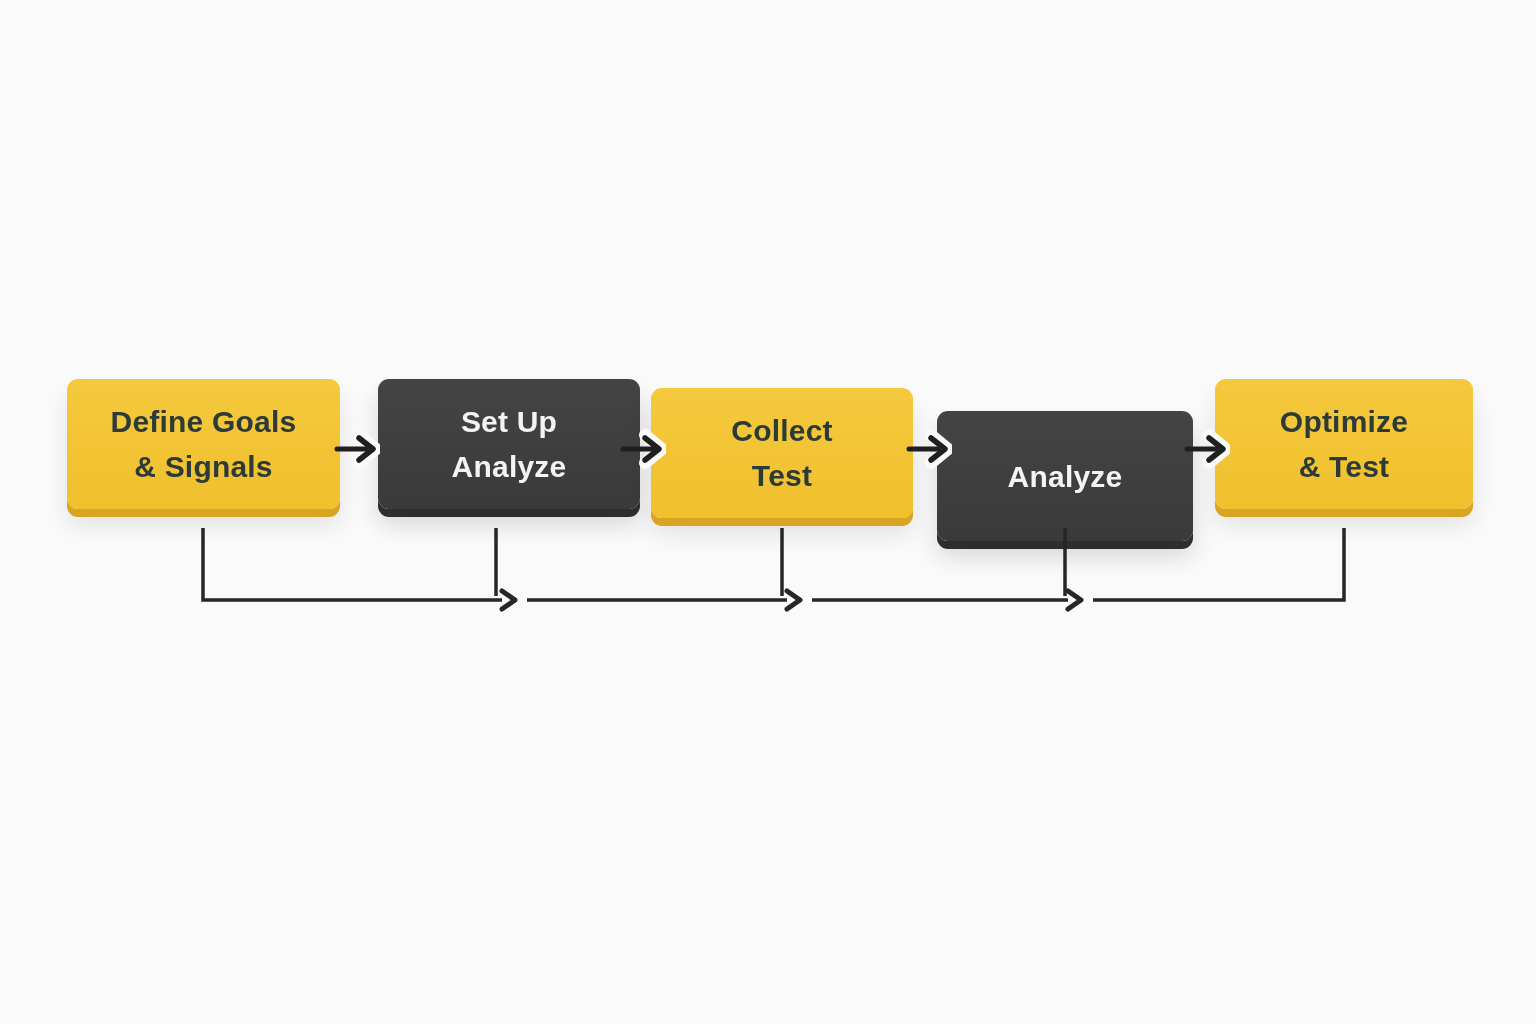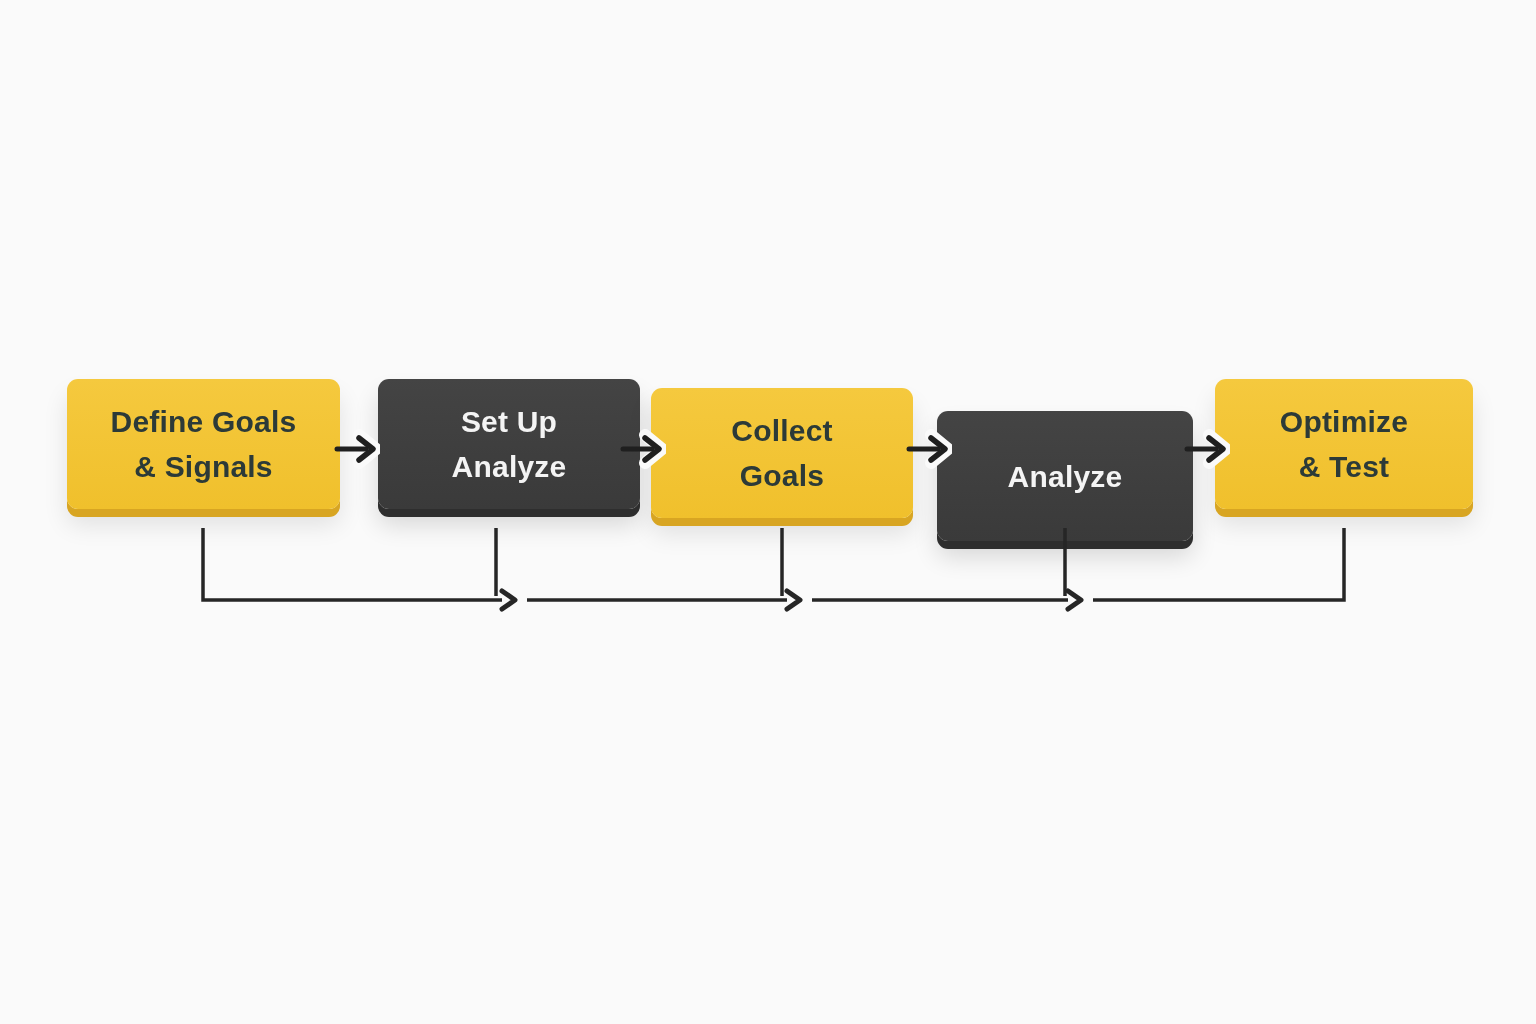--- a/index.html
+++ b/index.html
@@ -69,21 +69,21 @@
   <div class="node node-dark" style="left:378px; width:262px;">
     <div class="label">
       <span>Set Up</span>
       <span>Analyze</span>
     </div>
   </div>
 
   <div class="node node-yellow" style="left:651px; width:262px;margin-top:9px;">
     <div class="label">
       <span>Collect</span>
-      <span>Goals</span>
+      <span>Test</span>
     </div>
   </div>
 
   <div class="node node-dark" style="left:937px; width:256px;margin-top:32px;">
     <div class="label">
       <span>Analyze</span>
     </div>
   </div>
 
   <div class="node node-yellow" style="left:1215px; width:258px;text-align:center;">

